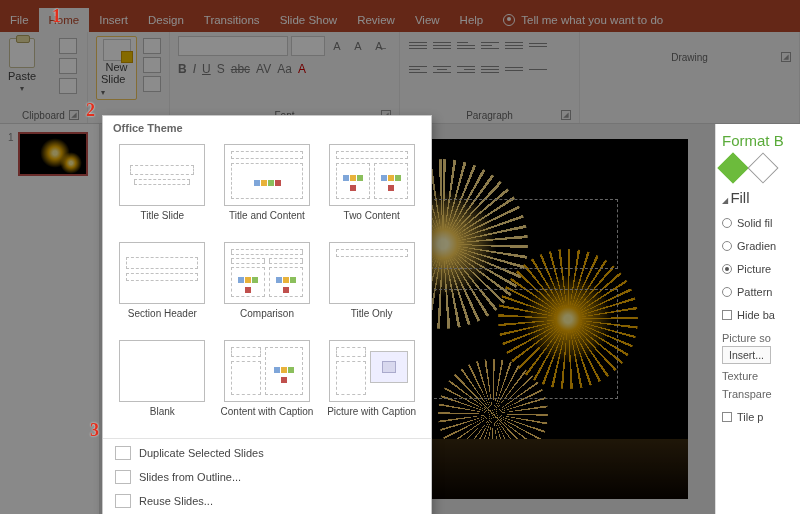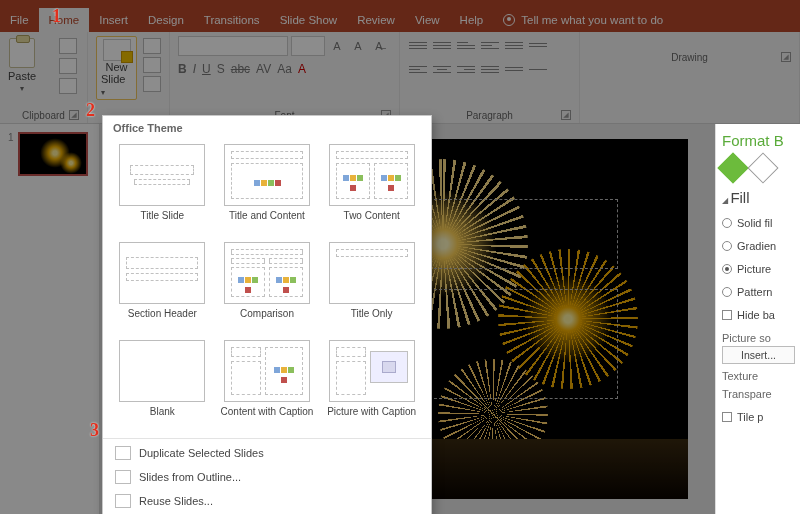--- a/index.html
+++ b/index.html
@@ -81,21 +81,21 @@
   .rp-icons{display:flex;gap:8px;margin-bottom:10px}
   .rp-ico{width:22px;height:22px;transform:rotate(45deg);border:1px solid #999}
   .rp-ico.active{background:#6cbb3c;border-color:#6cbb3c}
   .sect-h{color:#444;font-size:15px;margin:6px 0 4px 0}
   .sect-h::before{content:"◢ ";color:#666;font-size:8px}
   .radio,.check{display:flex;align-items:center;gap:5px;margin:11px 0;color:#444}
   .r{width:10px;height:10px;border:1px solid #888;border-radius:50%;display:inline-block;position:relative}
   .r.on::after{content:"";position:absolute;inset:2px;border-radius:50%;background:#555}
   .c{width:10px;height:10px;border:1px solid #888;display:inline-block}
   .subl{color:#666;margin:6px 0 2px 0}
-  .insbtn{border:1px solid #bbb;background:#fafafa;padding:2px 18px;font-size:10.5px;display:inline-block}
+  .insbtn{border:1px solid #bbb;background:#fafafa;padding:2px 6px;font-size:10.5px;display:inline-block}
 
   
   .ns-panel{position:absolute;top:115px;left:102px;width:330px;background:#fff;border:1px solid #c8c8c8;box-shadow:2px 4px 10px rgba(0,0,0,.3);z-index:50;font-size:11px;color:#444;padding-bottom:4px}
   .ns-head{padding:6px 10px;font-weight:600;color:#666}
   .ns-grid{display:grid;grid-template-columns:repeat(3,1fr);gap:8px 6px;padding:4px 10px 8px 10px}
   .ns-item{display:flex;flex-direction:column;align-items:center;gap:4px}
   .ns-thumb{width:86px;height:62px;border:1px solid #bcbcbc;background:#fff;position:relative;padding:6px}
   .ns-thumb .ln{position:absolute;border:1px dashed #c0c0c0}
   .ns-lbl{text-align:center;font-size:10px;line-height:1.15;min-height:24px}
   .cicon{position:absolute;width:30px;height:20px;display:flex;flex-wrap:wrap;gap:1px;align-items:center;justify-content:center}

